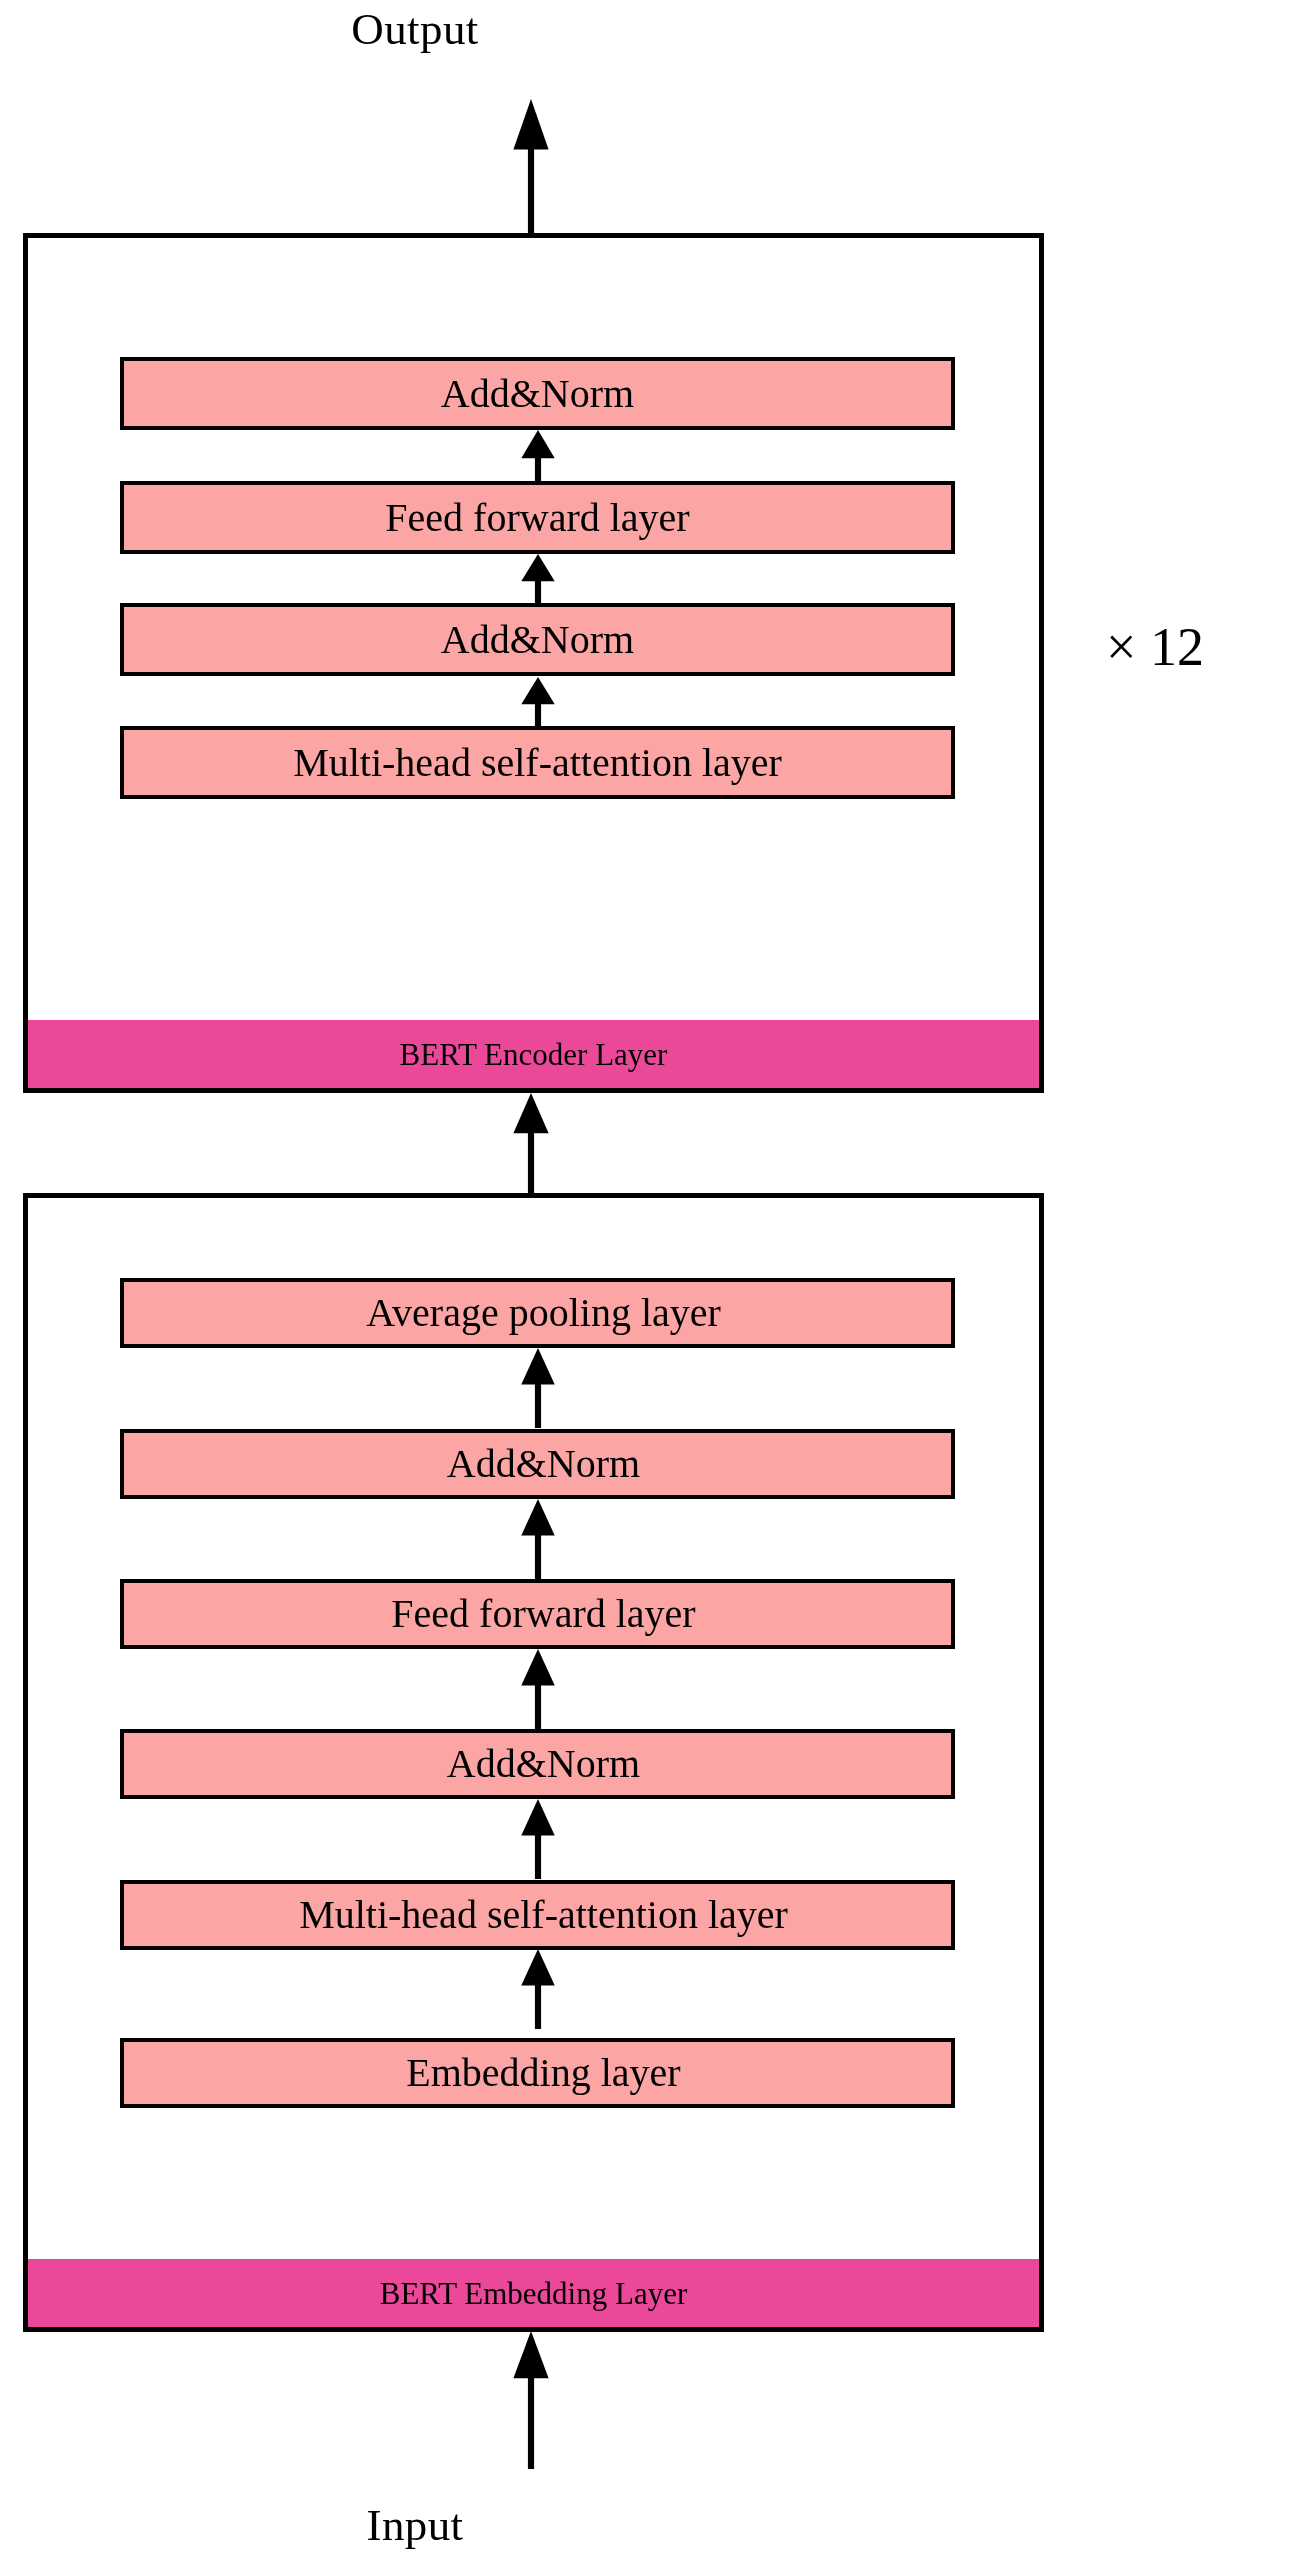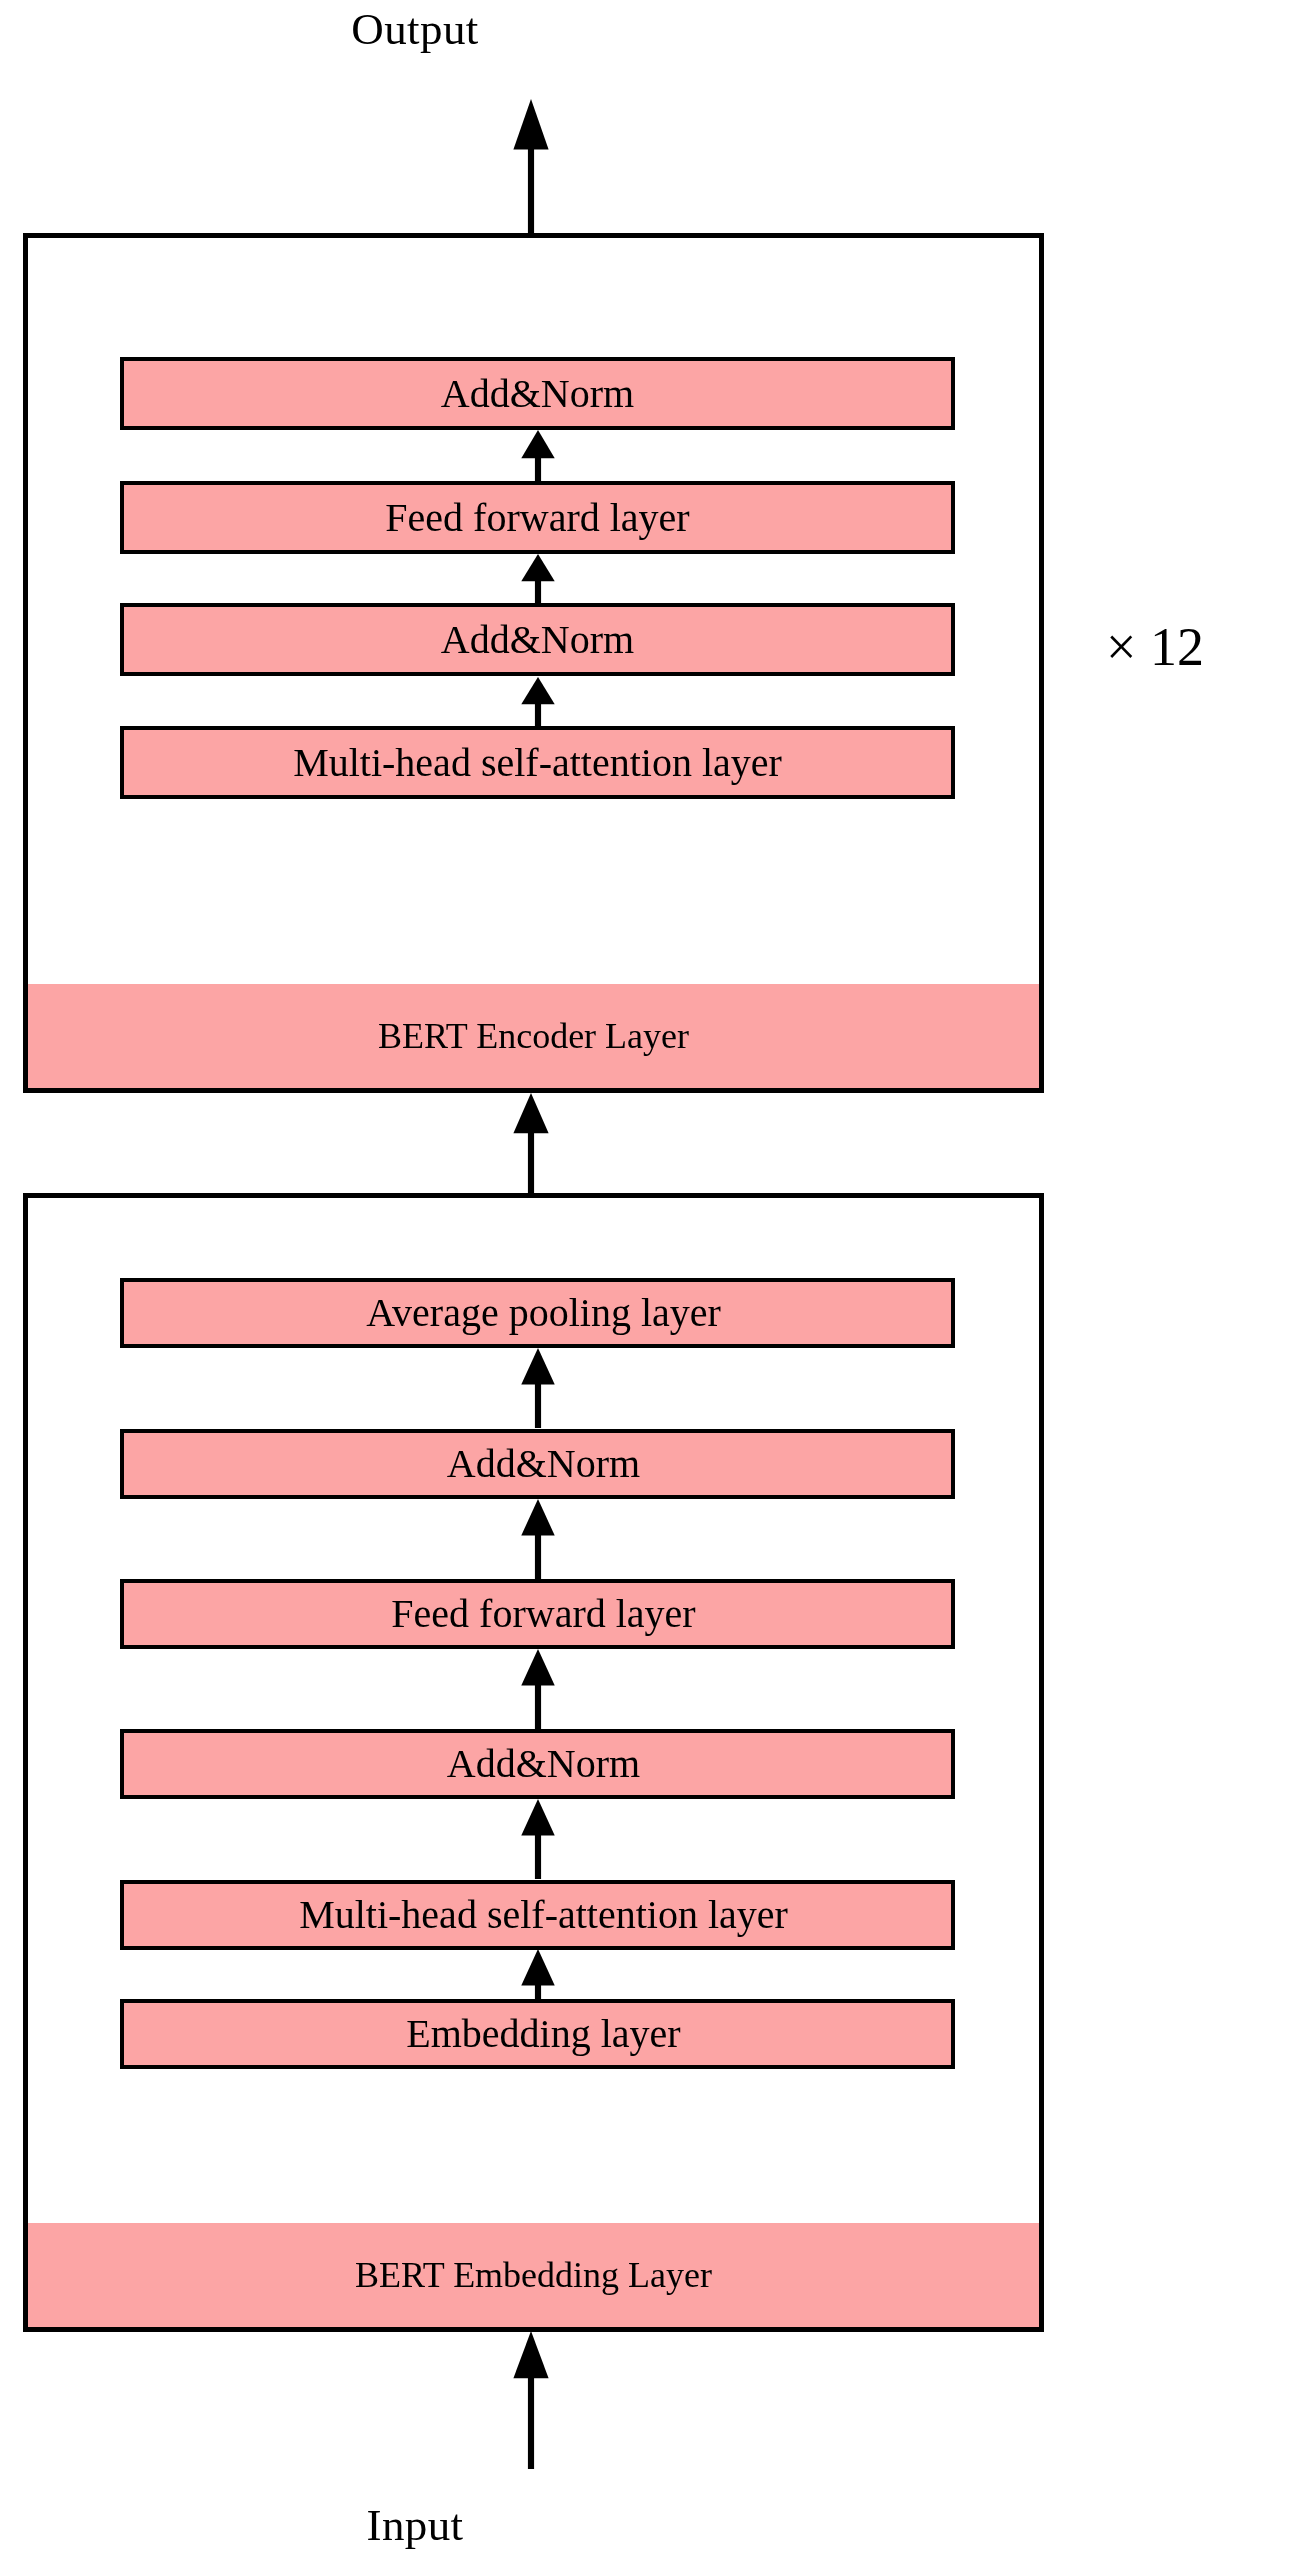--- a/index.html
+++ b/index.html
@@ -42,26 +42,26 @@
   }
   #encoder-group  { left: 23px;  top: 233px;  width: 1021px; height: 860px; }
   #embedding-group{ left: 23px;  top: 1193px; width: 1021px; height: 1139px; }
 
   
   .group-band {
     position: absolute;
     left: 0;
     right: 0;
     bottom: 0;
-    height: 104px;
-    background: #fca5a5;
+    height: 68px;
+    background: #ec4899;
     display: flex;
     align-items: center;
     justify-content: center;
-    font-size: 36px;
+    font-size: 31px;
     line-height: 1;
     white-space: nowrap;
   }
 
   
   .layer-box {
     position: absolute;
     box-sizing: border-box;
     border: 4.4px solid #000000;
     background: #fca5a5;
@@ -80,21 +80,21 @@
   #enc-box-2 { top: 365px; }   
   #enc-box-3 { top: 488px; }   
 
   
   #embedding-group .layer-box { left: 92px; width: 835px; height: 70px; padding-left: 12px; }
   #emb-box-0 { top: 80px;  }   
   #emb-box-1 { top: 231px; }   
   #emb-box-2 { top: 381px; }   
   #emb-box-3 { top: 531px; }   
   #emb-box-4 { top: 682px; }   
-  #emb-box-5 { top: 801px; }   
+  #emb-box-5 { top: 840px; }   
 
   
   .arrow {
     position: absolute;
     width: 44px;
   }
   .arrow svg { display: block; width: 100%; height: 100%; }
 
   
   #repeat-label {

